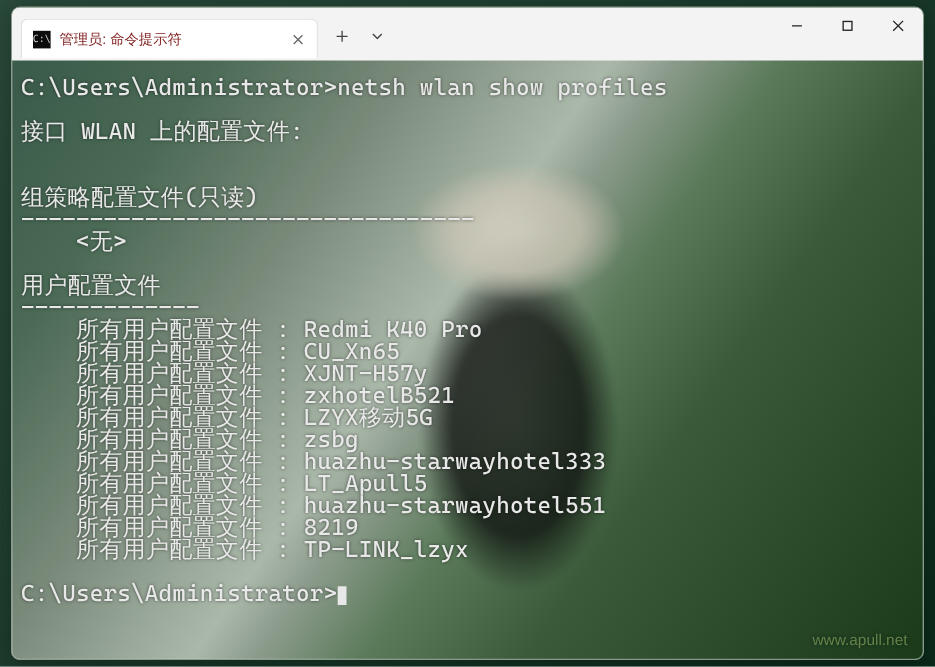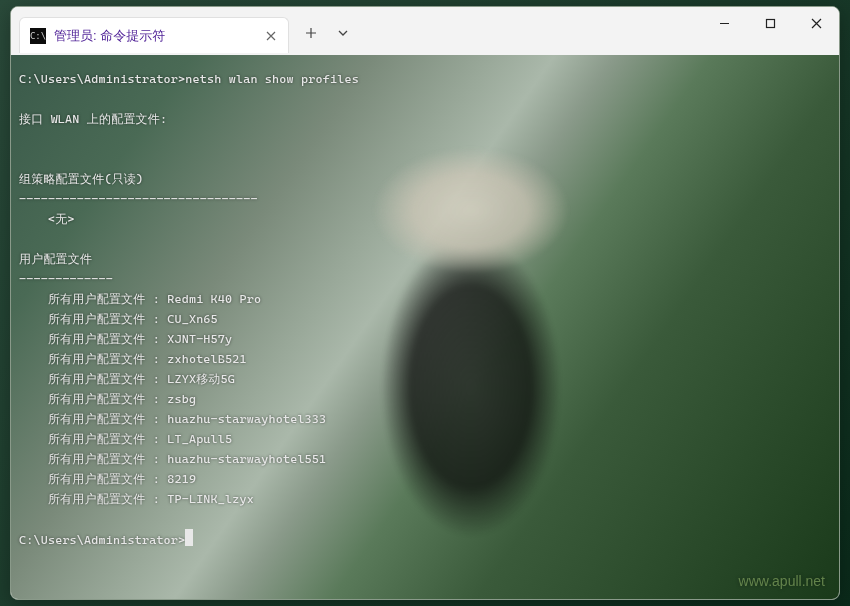--- a/index.html
+++ b/index.html
@@ -51,21 +51,21 @@
       margin-right: 8px;
       display: flex;
       align-items: center;
       justify-content: center;
       font-size: 9px;
       color: #ccc;
       font-family: monospace;
     }
     .tab-title {
       font-size: 13px;
-      color: #4c1d95;
+      color: #7f1d1d;
       flex: 1;
     }
     .tab-close {
       width: 18px;
       height: 18px;
       display: flex;
       align-items: center;
       justify-content: center;
       font-size: 14px;
       color: #666;
@@ -131,21 +131,21 @@
           #e0d8c8 0%, #d0c8b8 40%, transparent 70%),
         radial-gradient(ellipse 120px 200px at 50% 60%, 
           #1a1a1a 0%, #0a0a0a 50%, transparent 75%);
       opacity: 0.7;
       filter: blur(2px);
     }
     .terminal-content {
       position: relative;
       padding: 14px 8px;
       font-family: "Consolas", "Cascadia Mono", monospace;
-      font-size: 12px;
+      font-size: 21px;
       line-height: 20px;
       color: #e8e8e8;
       white-space: pre;
       letter-spacing: 0.2px;
       text-shadow: 0 0 3px rgba(0,0,0,0.6);
     }
     .watermark {
       position: absolute;
       bottom: 10px;
       right: 14px;

